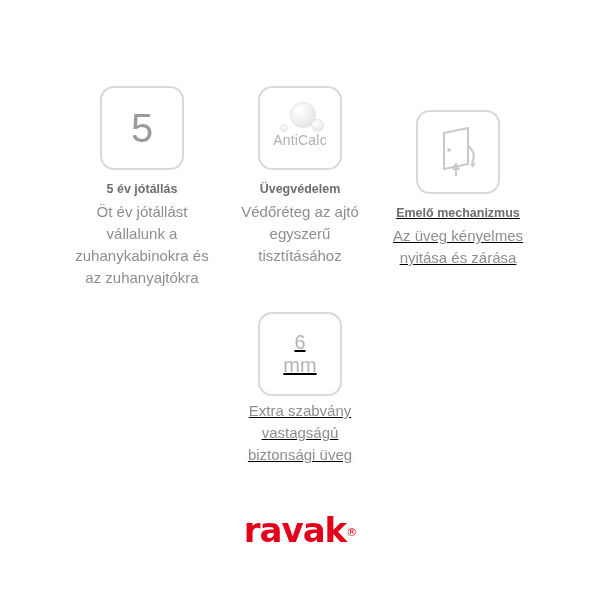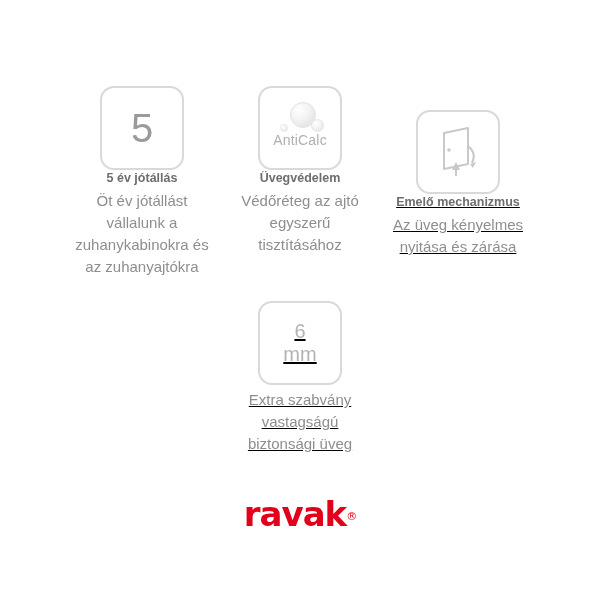--- a/index.html
+++ b/index.html
@@ -105,20 +105,21 @@
     left: 20px;
     top: 36px;
     width: 8px;
     height: 8px;
     border-radius: 50%;
     background: radial-gradient(circle at 34% 30%, #ffffff 0%, #f4f4f4 45%, #e3e3e3 100%);
     border: 1px solid #e8e8e8;
     box-sizing: border-box;
   }
   .feature-title {
+    margin-top: 11px;
     font-size: 12.5px;
     font-weight: bold;
     color: #6d6d6d;
     text-align: center;
     line-height: 1.3;
   }
   .feature-desc {
     margin-top: 4px;
     font-size: 15px;
     color: #8e8e8e;
@@ -133,20 +134,21 @@
     width: 600px;
     text-align: center;
   }
   .logo-text {
     display: inline-block;
     font-family: "DejaVu Sans", sans-serif;
     font-size: 34px;
     font-weight: bold;
     color: #e2001a;
     letter-spacing: -1px;
+    margin-top: 16px;
   }
   .logo-reg {
     font-size: 11px;
     vertical-align: super;
     font-weight: normal;
   }
 </style>
 </head>
 <body>
 

